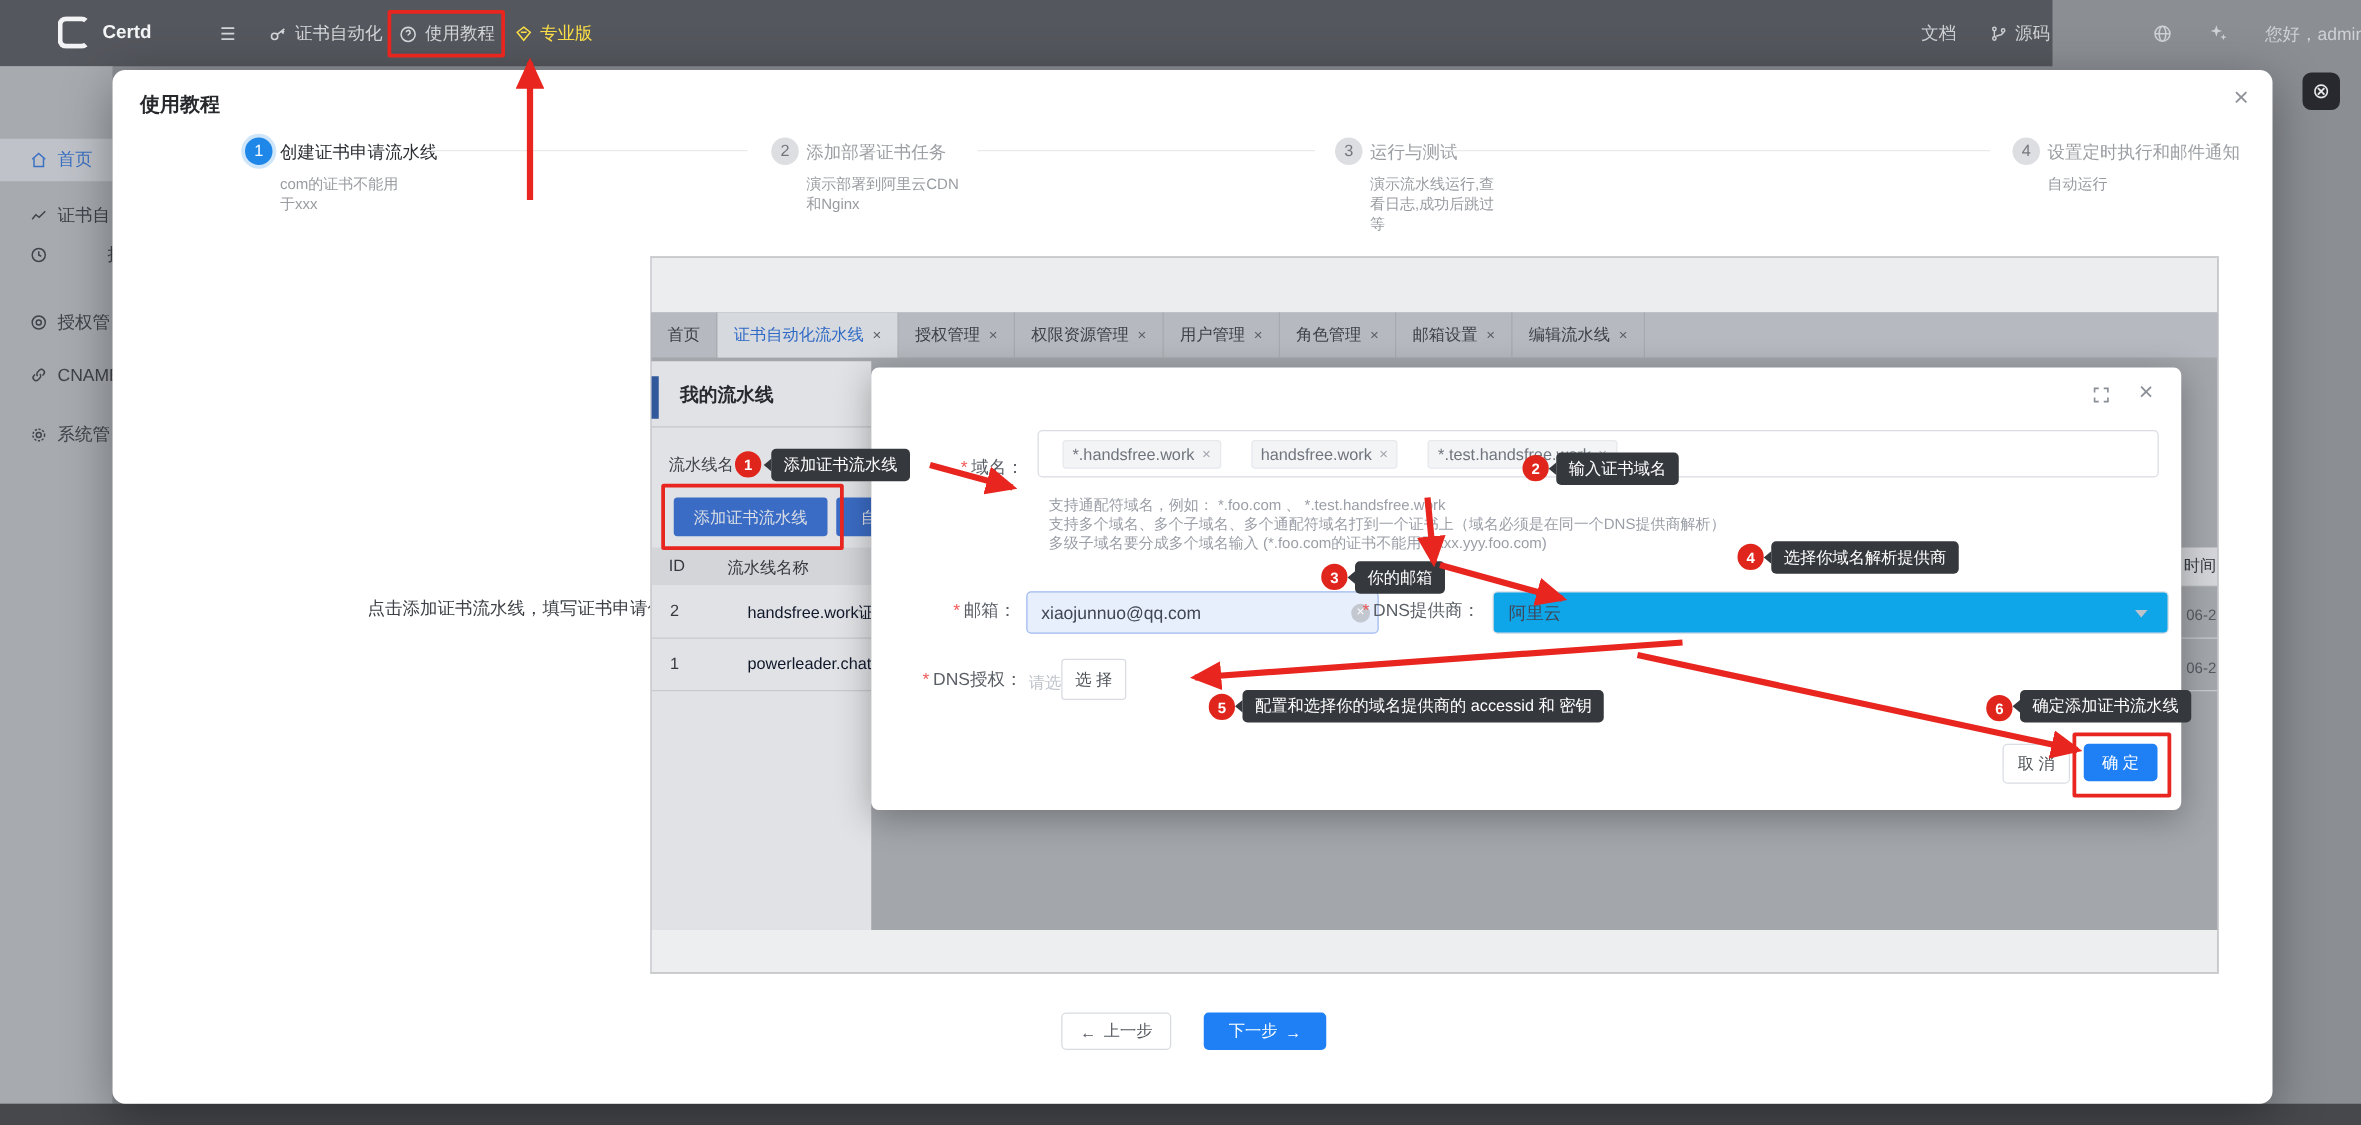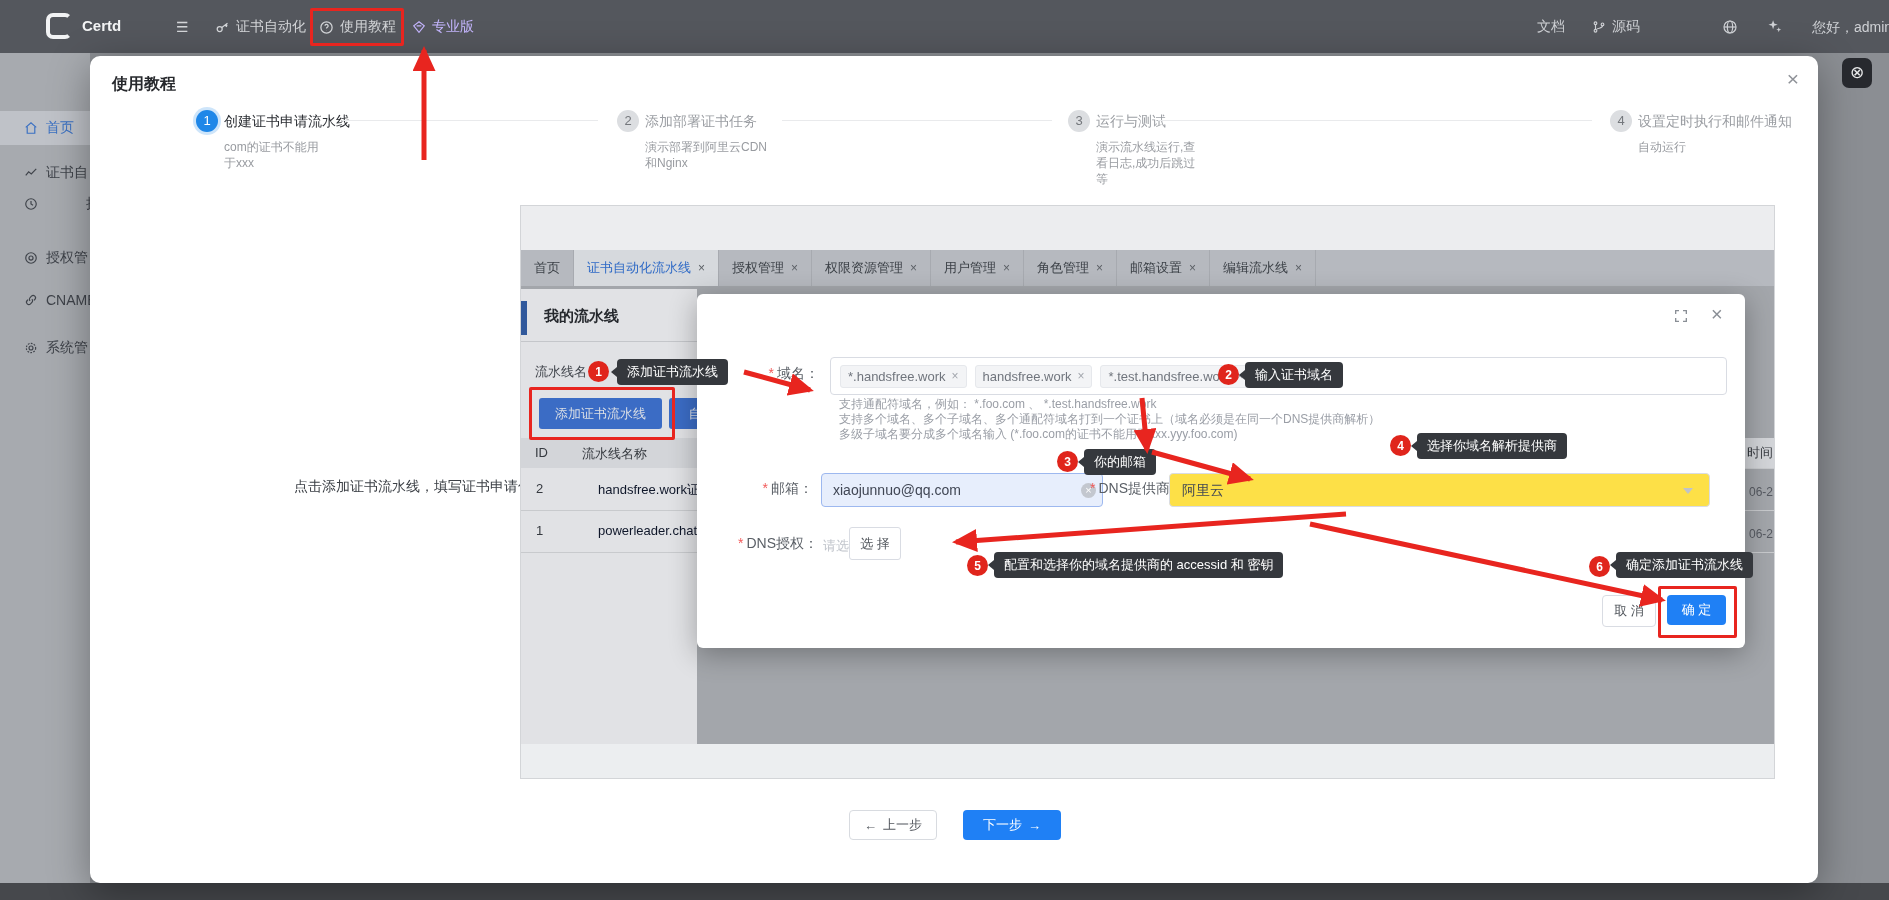--- a/index.html
+++ b/index.html
@@ -1,24 +1,24 @@
 <!DOCTYPE html>
 <html><head>
 <meta charset="utf-8">
 <style>
   html,body{margin:0;padding:0;background:#5a5d62;font-family:"Liberation Sans","DejaVu Sans",sans-serif;}
   #app{position:relative;width:1889px;height:900px;overflow:hidden;background:#8b8e93;}
   .abs{position:absolute;}
 
   
-  .navbar{left:0;top:0;width:1889px;height:53px;background:#54575d;color:#d4d6d9;font-size:14px;z-index:1;}
+  .navbar{left:0;top:0;width:1642px;height:53px;background:#54575d;color:#d4d6d9;font-size:14px;z-index:1;}
   .navbar .logo-badge{left:46px;top:13px;width:18px;height:18px;border:4px solid #f2f3f4;border-right-color:transparent;border-radius:7px;}
   .navbar .logo-text{left:82px;top:17px;font-weight:bold;color:#f4f5f6;font-size:15px;}
   .nav-item{display:flex;align-items:center;gap:6px;height:22px;cursor:pointer;white-space:nowrap;}
-  .nav-gold{color:#c4b5fd;text-align:center;}
+  .nav-gold{color:#fde047;text-align:center;}
   .nav-right{color:#cfd1d5;}
 
   
   .sidebar{left:0;top:53px;width:90px;height:830px;background:#a7aaaf;z-index:1;overflow:hidden;}
   .side-item{position:absolute;left:0;width:90px;height:34px;display:flex;align-items:center;gap:8px;padding-left:24px;box-sizing:border-box;color:#3f434a;font-size:14px;white-space:nowrap;cursor:pointer;}
   .side-item.active{background:#bfc2c8;color:#3a70c2;}
 
   
   .modal{left:90px;top:56px;width:1728px;height:827px;background:#ffffff;border-radius:10px;z-index:2;box-shadow:0 10px 40px rgba(0,0,0,.35);}
   .modal-title{left:22px;top:18px;font-size:16px;font-weight:bold;color:#26282c;}
@@ -60,28 +60,28 @@
   
   .sliver-head{left:1224px;top:232px;width:29px;height:30px;background:#d3d5d9;font-size:13px;color:#35393f;line-height:30px;padding-left:2px;box-sizing:border-box;}
   .sliver-val{position:absolute;left:1228px;font-size:12px;color:#565a61;white-space:nowrap;}
   .sliver-line{position:absolute;left:1224px;width:29px;height:1px;background:#c8cacd;}
 
   
   .dlg{left:176px;top:88px;width:1048px;height:354px;background:#ffffff;border-radius:6px;box-shadow:0 6px 28px rgba(0,0,0,.30);}
   .dlg-icon{color:#8a8f96;cursor:pointer;}
   .fld-label{position:absolute;font-size:14px;color:#5a5f66;text-align:right;white-space:nowrap;}
   .req{color:#f25a5a;margin-right:3px;}
-  .tag-input{left:133px;top:63px;width:897px;height:38px;border:1px solid #d9dce3;border-radius:4px;box-sizing:border-box;display:flex;align-items:center;gap:8px;padding-left:9px;}
+  .tag-input{left:133px;top:50px;width:897px;height:38px;border:1px solid #d9dce3;border-radius:4px;box-sizing:border-box;display:flex;align-items:center;gap:24px;padding-left:19px;}
   .tag{display:flex;align-items:center;gap:6px;background:#f3f4f6;border:1px solid #e6e8ec;border-radius:3px;padding:3px 7px;font-size:13px;color:#70757d;white-space:nowrap;}
   .tag .x{color:#a2a6ad;font-size:12px;cursor:pointer;}
   .help{left:142px;top:103px;width:720px;font-size:12px;color:#9a9ea6;line-height:15px;}
   .inp-email{left:124px;top:179px;width:282px;height:34px;background:#e7eefc;border:1px solid #9db8ef;border-radius:4px;box-sizing:border-box;}
   .inp-email .val{position:absolute;left:11px;top:8px;font-size:14px;color:#40465  4;color:#404654;white-space:nowrap;}
   .clear-ic{position:absolute;left:259px;top:9px;width:15px;height:15px;border-radius:50%;background:#c3c7cf;color:#fff;font-size:11px;line-height:15px;text-align:center;cursor:pointer;}
-  .sel-dns{left:472px;top:179px;width:541px;height:34px;background:#fde047;border:1px solid #d9dce3;border-radius:4px;box-sizing:border-box;}
+  .sel-dns{left:497px;top:179px;width:541px;height:34px;background:#0ea5e9;border:1px solid #d9dce3;border-radius:4px;box-sizing:border-box;}
   .sel-dns .val{position:absolute;left:12px;top:8px;font-size:14px;color:#404654;}
   .caret{position:absolute;right:16px;top:14px;width:0;height:0;border:5px solid transparent;border-top:6px solid #bfc3ca;}
   .auth-ph{left:126px;top:243px;font-size:13px;color:#bfc3ca;}
   .auth-btn{left:152px;top:233px;width:50px;height:31px;background:#fff;border:1px solid #d9dce3;border-radius:3px;font-size:13px;color:#4e5359;display:flex;align-items:center;justify-content:center;cursor:pointer;}
   .dlg-cancel{left:905px;top:301px;width:52px;height:30px;background:#fff;border:1px solid #d9dce3;border-radius:4px;color:#4e5359;font-size:13px;display:flex;align-items:center;justify-content:center;cursor:pointer;}
   .dlg-ok{left:970px;top:301px;width:59px;height:30px;background:#1f80f5;border-radius:4px;color:#fff;font-size:13px;display:flex;align-items:center;justify-content:center;cursor:pointer;}
 
   
   .badge{position:absolute;width:21px;height:21px;border-radius:50%;background:#e0251c;color:#fff;font-size:12px;font-weight:bold;display:flex;align-items:center;justify-content:center;z-index:41;}
   .tip{position:absolute;height:26px;line-height:26px;padding:0 10px;background:#35383d;color:#fff;font-size:13px;border-radius:4px;white-space:nowrap;z-index:40;}

